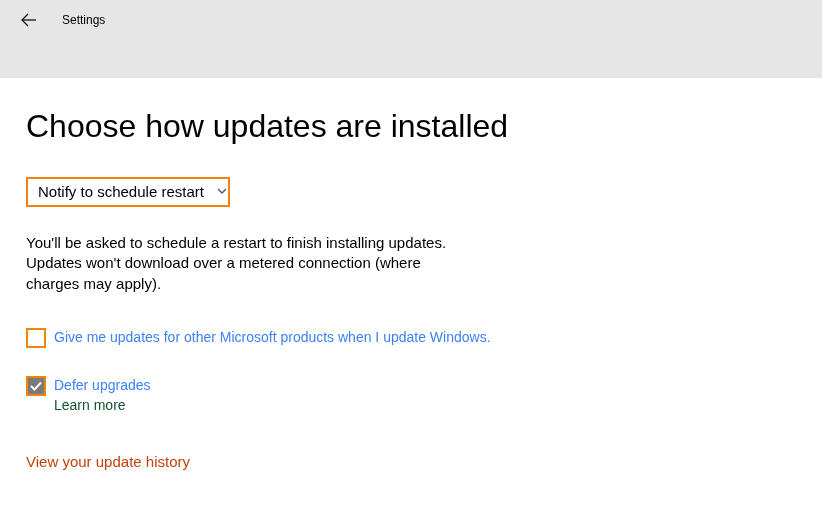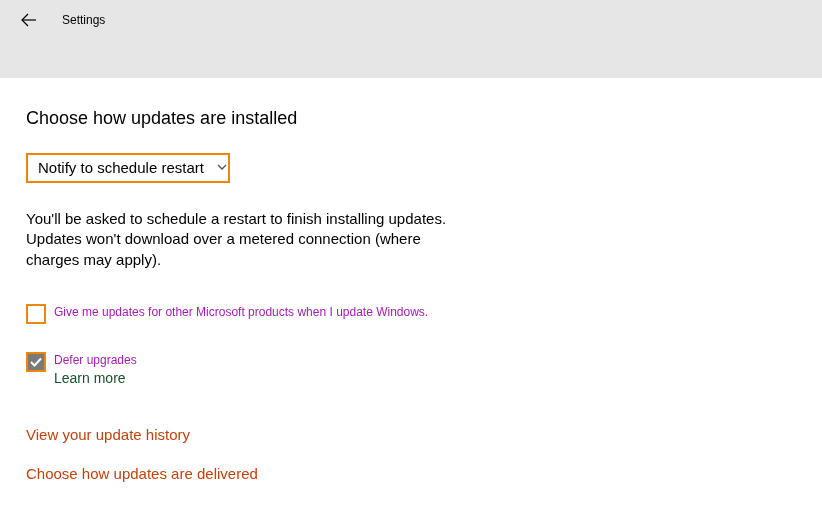--- a/index.html
+++ b/index.html
@@ -12,21 +12,21 @@
       padding-left: 18px;
       padding-top: 6px;
     }
     .header-top { display: flex; align-items: center; gap: 22px; height: 28px; }
     .back-arrow { width: 22px; height: 22px; display: flex; align-items: center; justify-content: center; cursor: pointer; }
     .settings-label { font-size: 12px; }
     .header-sub { display: flex; align-items: center; gap: 18px; margin-top: 12px; }
     .gear { width: 22px; height: 22px; display: flex; align-items: center; justify-content: center; }
     .adv-options { font-size: 13px; font-weight: 600; letter-spacing: 0.5px; }
     .content { padding: 30px 26px; }
-    .title { font-size: 18px; font-weight: 400; margin-bottom: 24px; }
+    .title { font-size: 32px; font-weight: 400; margin-bottom: 32px; }
     .dropdown {
       display: inline-flex;
       align-items: center;
       gap: 12px;
       border: 2px solid #ef8606;
       padding: 4px 0 5px 10px;
       font-size: 15px;
       cursor: pointer;
       color: #000;
       margin-bottom: 26px;
@@ -38,21 +38,21 @@
       width: 20px; height: 20px; border: 2px solid #ef8606; flex-shrink: 0;
       display: flex; align-items: center; justify-content: center;
       cursor: pointer;
       background: #fff;
     }
     .checkbox.checked {
       background: #7a7a7a;
     }
     .checkbox svg { display: none; }
     .checkbox.checked svg { display: block; }
-    .check-label { font-size: 12px; color: #a21caf; line-height: 1.35; max-width: 440px; padding-top: 0px; }
+    .check-label { font-size: 14px; color: #3b82f6; line-height: 1.35; max-width: 440px; padding-top: 0px; }
     .learn-more { color: #14532d; font-size: 14px; margin-top: 2px; cursor: pointer; }
     .link-row { color: #c2410c; font-size: 15px; margin-bottom: 22px; cursor: pointer; }
   </style>
 </head>
 <body>
 
 <div class="header">
   <div class="header-top">
     <div class="back-arrow">
       <svg width="20" height="20" viewBox="0 0 20 20" fill="none" stroke="#000" stroke-width="1.2">
@@ -93,14 +93,13 @@
     </div>
     <div>
       <div class="check-label">Defer upgrades</div>
       <div class="learn-more">Learn more</div>
     </div>
   </div>
 
   <div style="height:34px"></div>
 
   <div class="link-row">View your update history</div>
-  <div class="link-row">Choose how updates are delivered</div>
 </div>
 
 </body></html>

